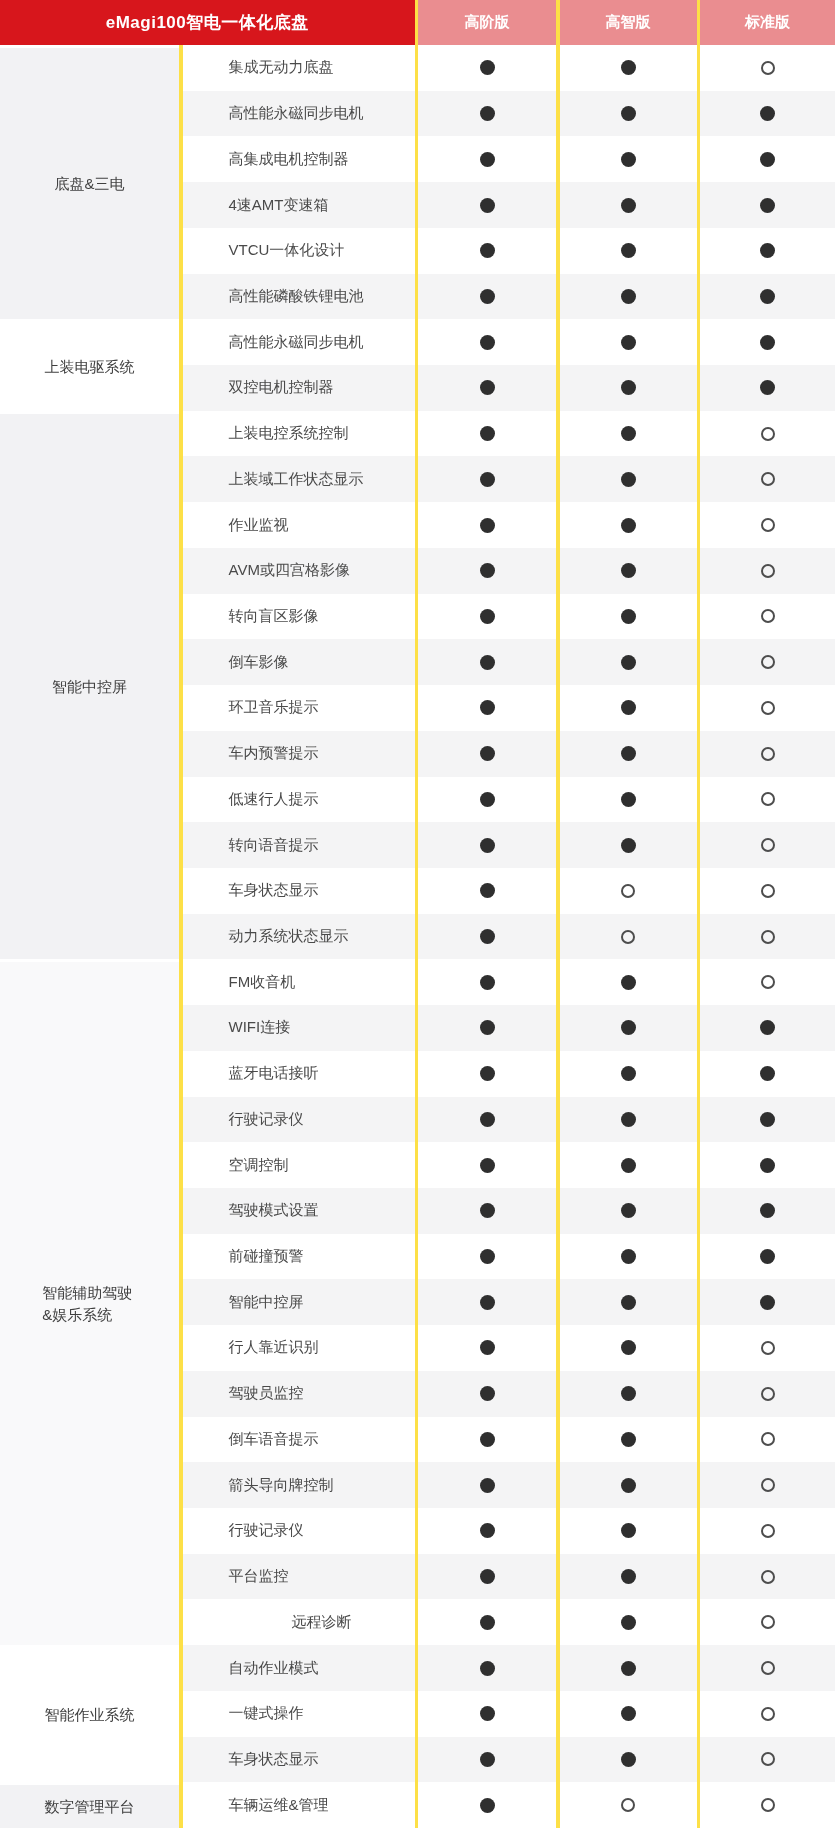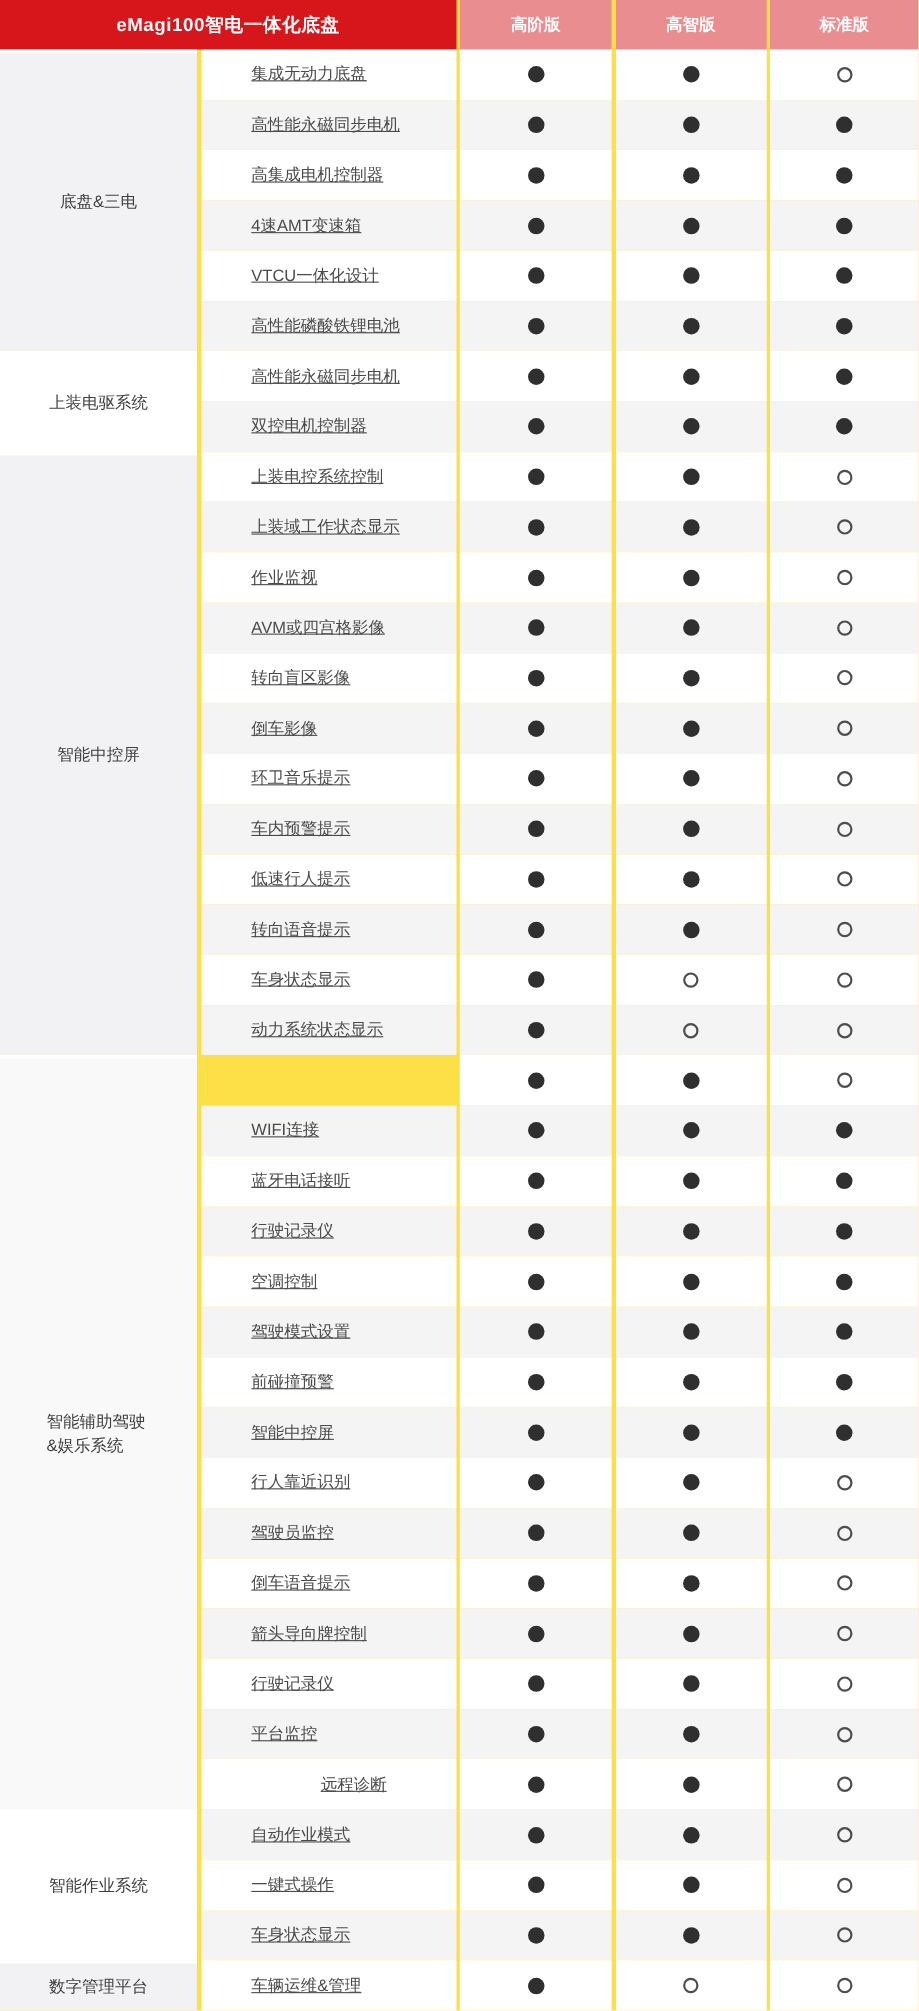--- a/index.html
+++ b/index.html
@@ -53,21 +53,20 @@
   .shade-light{background:#f9f9fa;}
   .cell{display:flex;align-items:center;box-sizing:border-box;}
   .row-white{background:#ffffff;}
   .row-gray{background:#f4f4f5;}
   .feature-cell{padding-left:46px;}
   .feature-label{
     color:#4a4a4a;
     font-size:15px;
     font-weight:500;
     white-space:nowrap;
-    text-decoration:underline;
   }
   .value-cell{justify-content:center;}
   .dot-filled{
     width:15px;height:15px;border-radius:50%;
     background:#2f2f2f;
     display:inline-block;
   }
   .dot-open{
     width:14px;height:14px;border-radius:50%;
     border:2px solid #4d4d4d;
@@ -338,20 +337,23 @@
     </div>
     <div class="cell value-cell row-gray" style="grid-area: 21 / 4;">
       <span class="dot-open"></span>
     </div>
     <div class="cell value-cell row-gray" style="grid-area: 21 / 5;">
       <span class="dot-open"></span>
     </div>
     <div class="sidebar-cell shade-light" style="grid-row: 22 / 37;">
       <span class="sidebar-label">智能辅助驾驶&amp;娱乐系统</span>
     </div>
+    <div class="cell feature-cell row-white" style="grid-area: 22 / 2;">
+      <span class="feature-label">FM收音机</span>
+    </div>
     <div class="cell value-cell row-white" style="grid-area: 22 / 3;">
       <span class="dot-filled"></span>
     </div>
     <div class="cell value-cell row-white" style="grid-area: 22 / 4;">
       <span class="dot-filled"></span>
     </div>
     <div class="cell value-cell row-white" style="grid-area: 22 / 5;">
       <span class="dot-open"></span>
     </div>
     <div class="cell feature-cell row-gray" style="grid-area: 23 / 2;">

